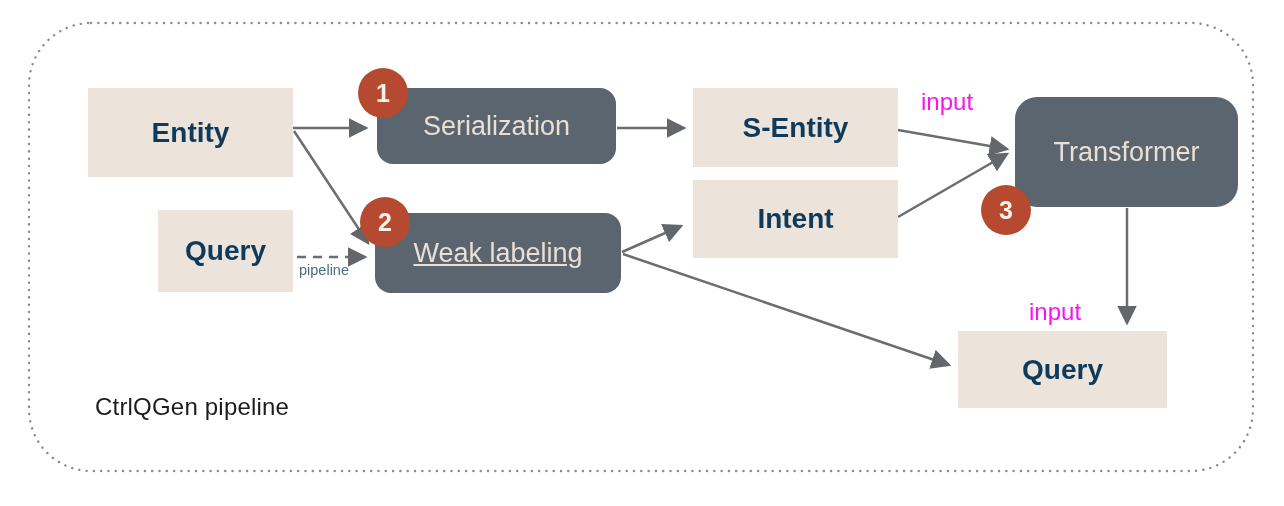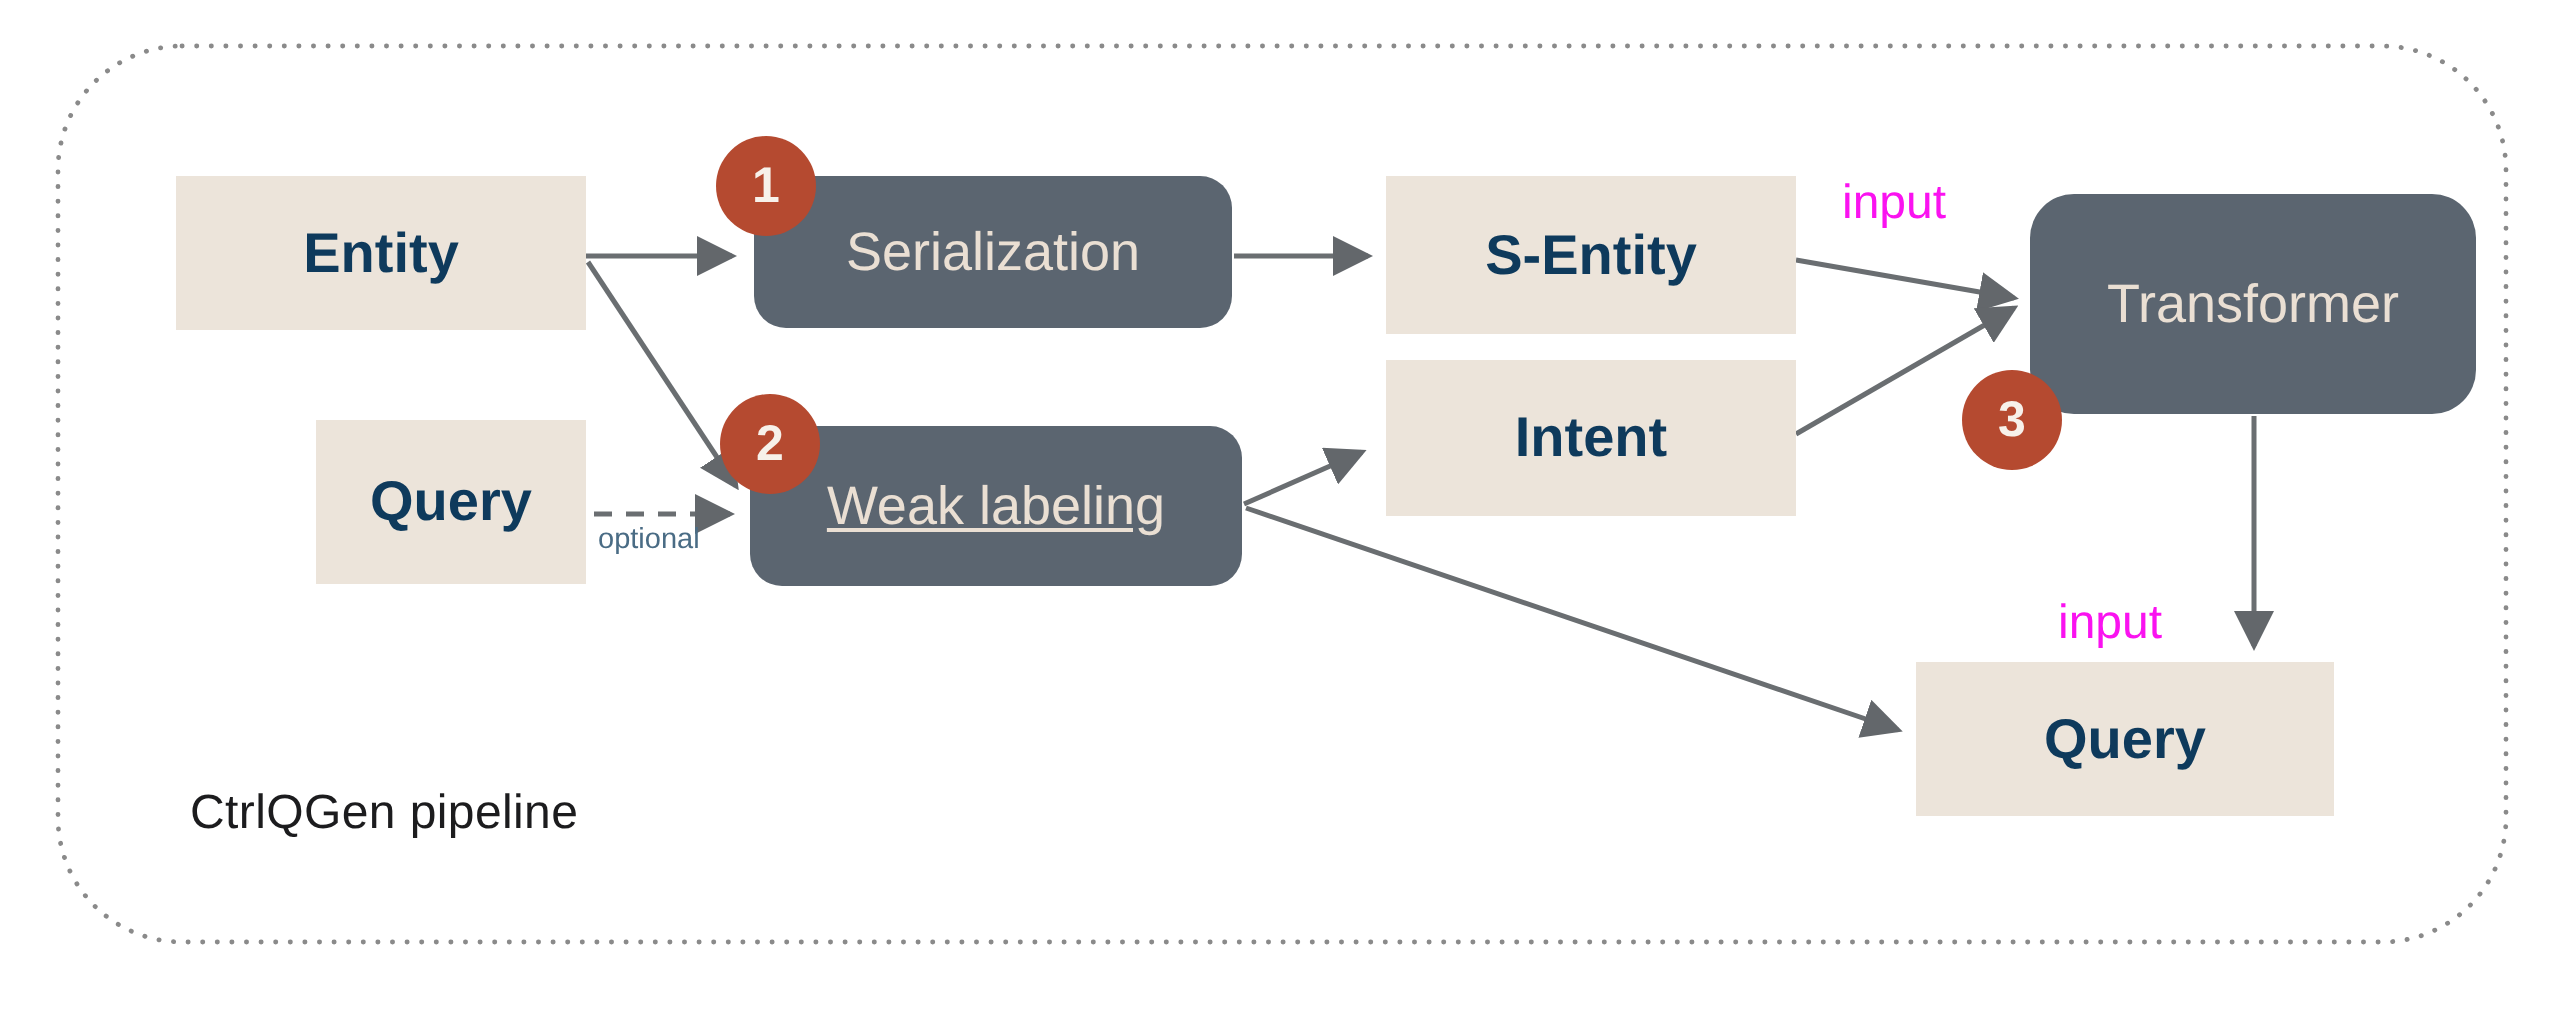--- a/index.html
+++ b/index.html
@@ -9,21 +9,21 @@
   }
   .layer { position:absolute; left:0; top:0; width:1284px; height:506px; }
 
   .node {
     position:absolute; display:flex; align-items:center; justify-content:center;
     box-sizing:border-box; text-align:center;
   }
   .node.light { background:#ECE4DA; color:#0E3A5C; font-weight:bold; font-size:28px; }
   .node.dark  { background:#5B6570; color:#EADFD3; font-weight:400; font-size:27px; border-radius:16px; }
 
-  #node-entity        { left:88px;   top:88px;  width:205px; height:77px;justify-content:center; }
+  #node-entity        { left:88px;   top:88px;  width:205px; height:89px;justify-content:center; }
   #node-query-in      { left:158px;  top:210px; width:135px; height:82px; }
   #node-serialization { left:377px;  top:88px;  width:239px; height:76px; }
   #node-weak          { left:375px;  top:213px; width:246px; height:80px;text-decoration:underline; }
   #node-s-entity      { left:693px;  top:88px;  width:205px; height:79px; }
   #node-intent        { left:693px;  top:180px; width:205px; height:78px; }
   #node-transformer   { left:1015px; top:97px;  width:223px; height:110px; border-radius:22px; }
   #node-query-out     { left:958px;  top:331px; width:209px; height:77px; }
 
   .badge {
     position:absolute; width:50px; height:50px; border-radius:50%;
@@ -108,17 +108,17 @@
   </div>
   <div class="badge" id="badge-2">
     <span>2</span>
   </div>
   <div class="badge" id="badge-3">
     <span>3</span>
   </div>
 
   <div class="ann" id="ann-input">input</div>
   <div class="ann" id="ann-output">input</div>
-  <div class="ann" id="ann-optional">optional</div>
+  <div class="ann" id="ann-optional">pipeline</div>
 
   <div class="title">CtrlQGen pipeline</div>
 
 </div>
 
 </body></html>

